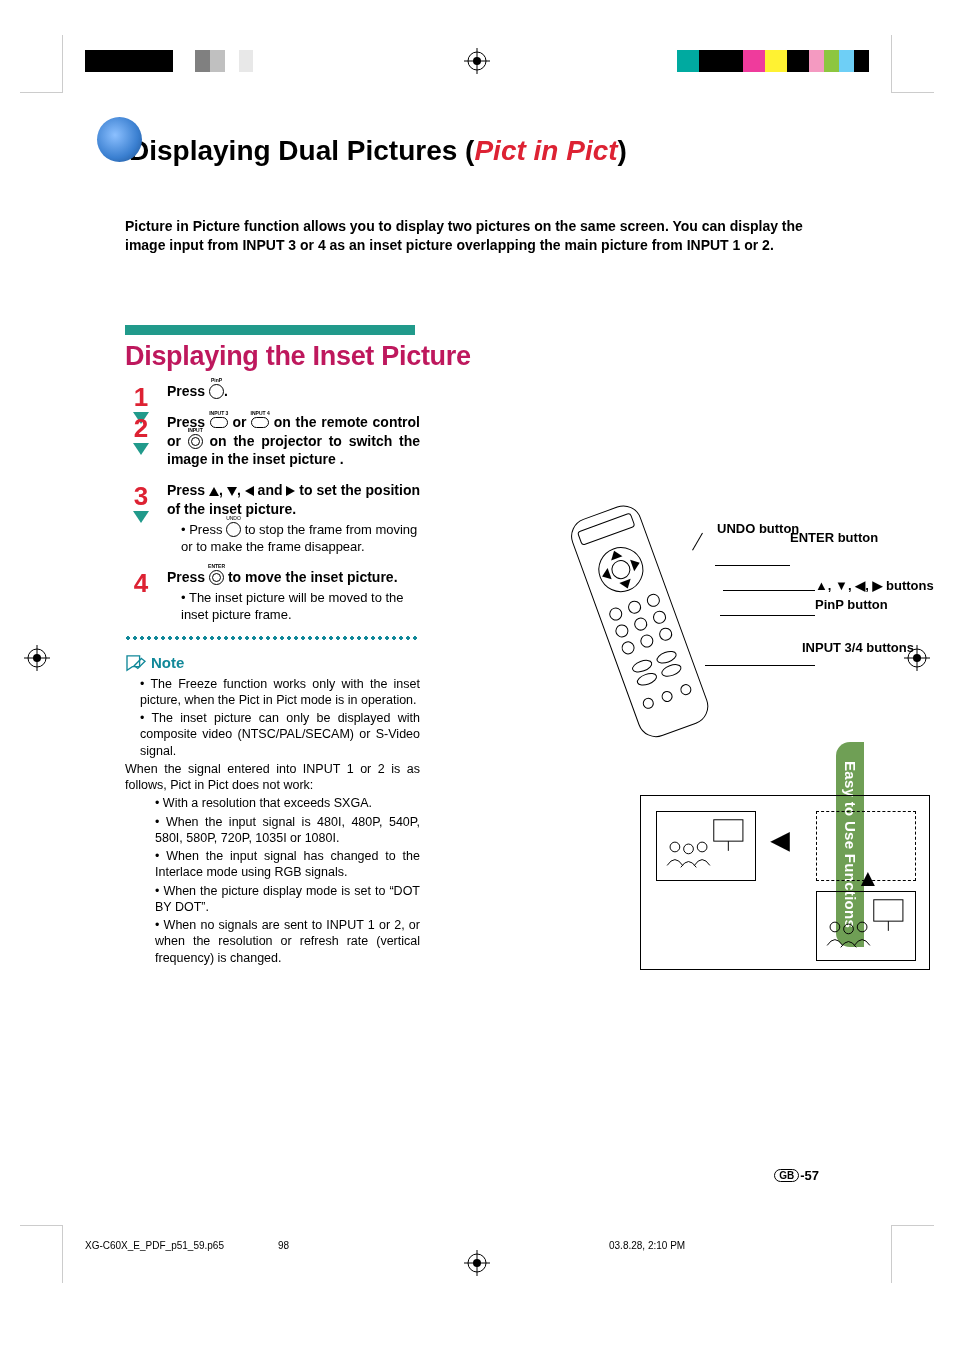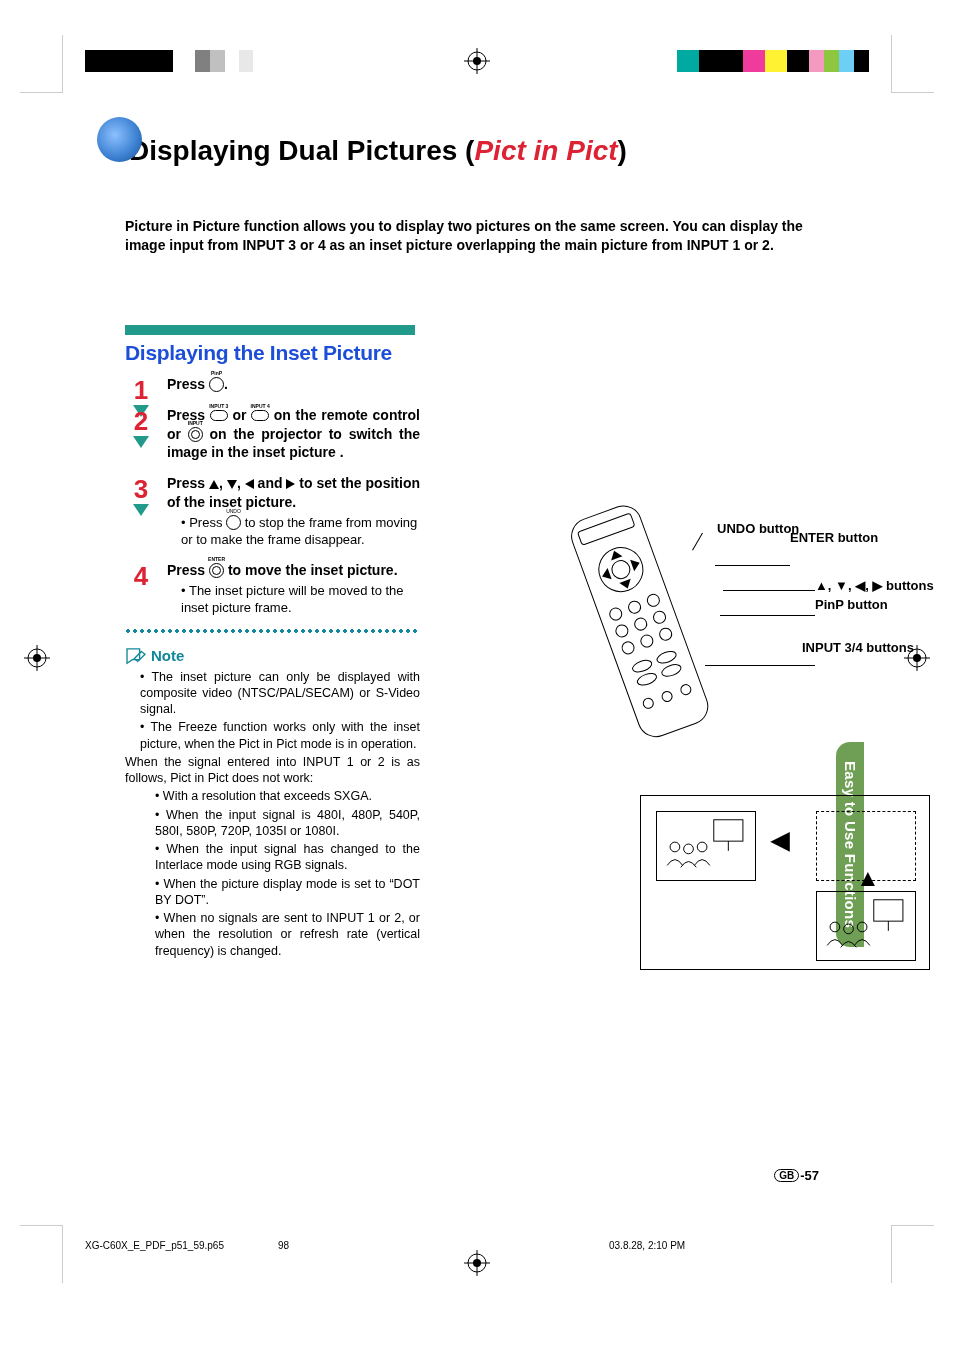--- a/index.html
+++ b/index.html
@@ -111,22 +111,22 @@
 
   .section-hdr-bar {
     margin-top:70px;
     height:10px;
     width:290px;
     background:#219a8b;
     margin-bottom:6px;
   }
   h2.section {
     margin:0 0 10px 0;
-    font-size:21px;
-    color:#1d4ed8;
+    font-size:27px;
+    color:#be185d;
     font-weight:800;
     letter-spacing:-0.3px;
   }
 
   .steps { width:295px; position:relative; }
   .step { position:relative; padding-left:42px; margin-bottom:12px; }
   .step-dotline {
     height:4px; width:293px;
     background-image: radial-gradient(circle at 3px 2px, #189 40%, transparent 41%);
     background-size:7px 4px;
@@ -314,22 +314,22 @@
 
     <div class="note-hdr">
       <svg viewBox="0 0 24 20">
           <path d="M2 2 h14 v12 h-8 l-6 4 z" fill="none" stroke="#189" stroke-width="1.5"></path>
           <path d="M18 5 l4 3 -8 8 -4 -3 z" fill="none" stroke="#189" stroke-width="1.5"></path>
         </svg>
       <span>Note</span>
     </div>
     <div class="note-bullets">
       <ul>
+        <li class="indent">• <span>The Freeze function works only with the inset picture, when the Pict in Pict mode is in operation.</span></li>
         <li class="indent">• <span>The inset picture can only be displayed with composite video (NTSC/PAL/SECAM) or S-Video signal.</span></li>
-        <li class="indent">• <span>The Freeze function works only with the inset picture, when the Pict in Pict mode is in operation.</span></li>
         <li><span>When the signal entered into INPUT 1 or 2 is as follows, Pict in Pict does not work:</span></li>
         <li class="indent2">• <span>With a resolution that exceeds SXGA.</span></li>
         <li class="indent2">• <span>When the input signal is 480I, 480P, 540P, 580I, 580P, 720P, 1035I or 1080I.</span></li>
         <li class="indent2">• <span>When the input signal has changed to the Interlace mode using RGB signals.</span></li>
         <li class="indent2">• <span>When the picture display mode is set to “DOT BY DOT”.</span></li>
         <li class="indent2">• <span>When no signals are sent to INPUT 1 or 2, or when the resolution or refresh rate (vertical frequency) is changed.</span></li>
       </ul>
     </div>
   </div>
 

